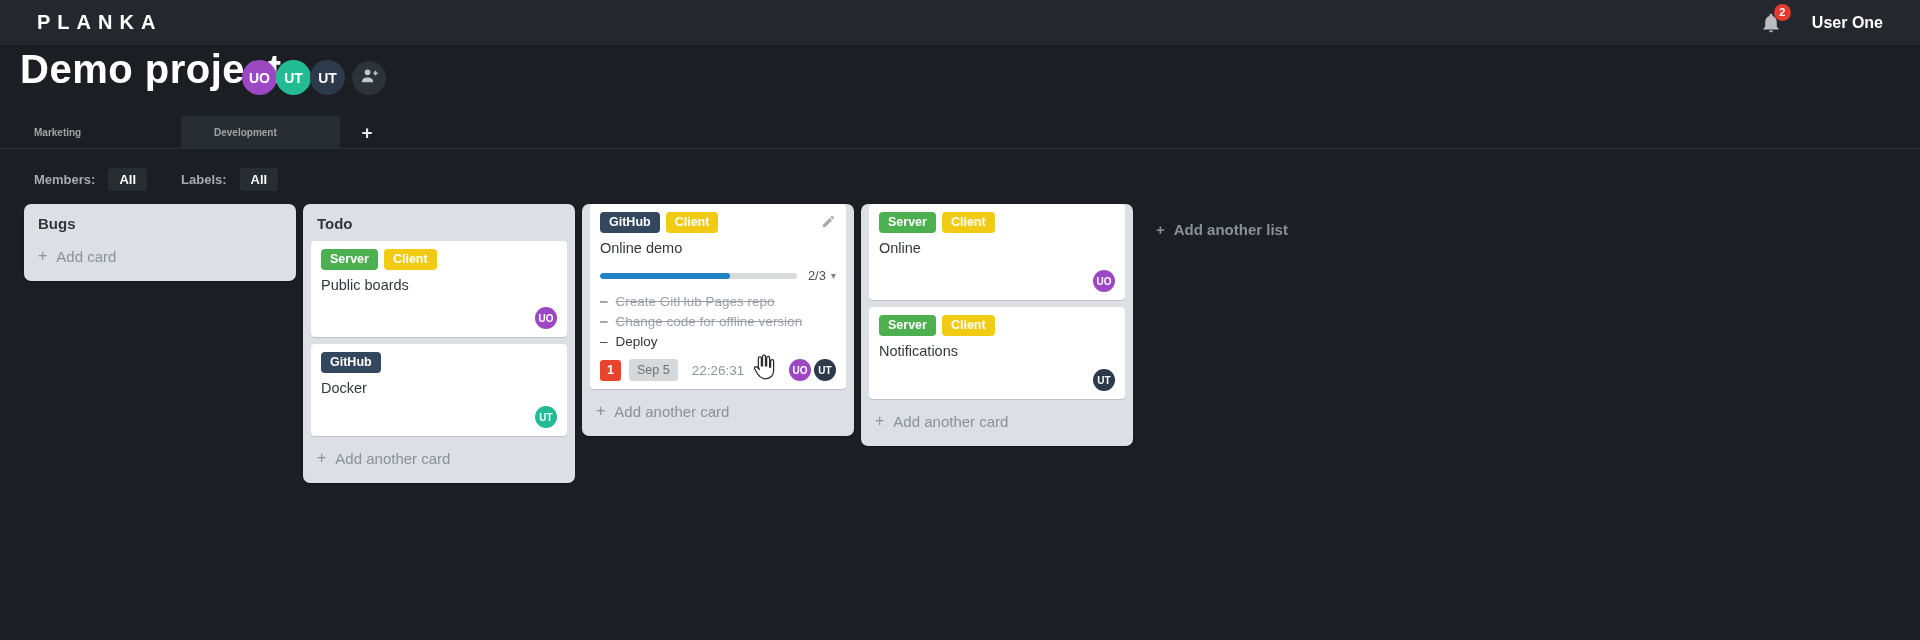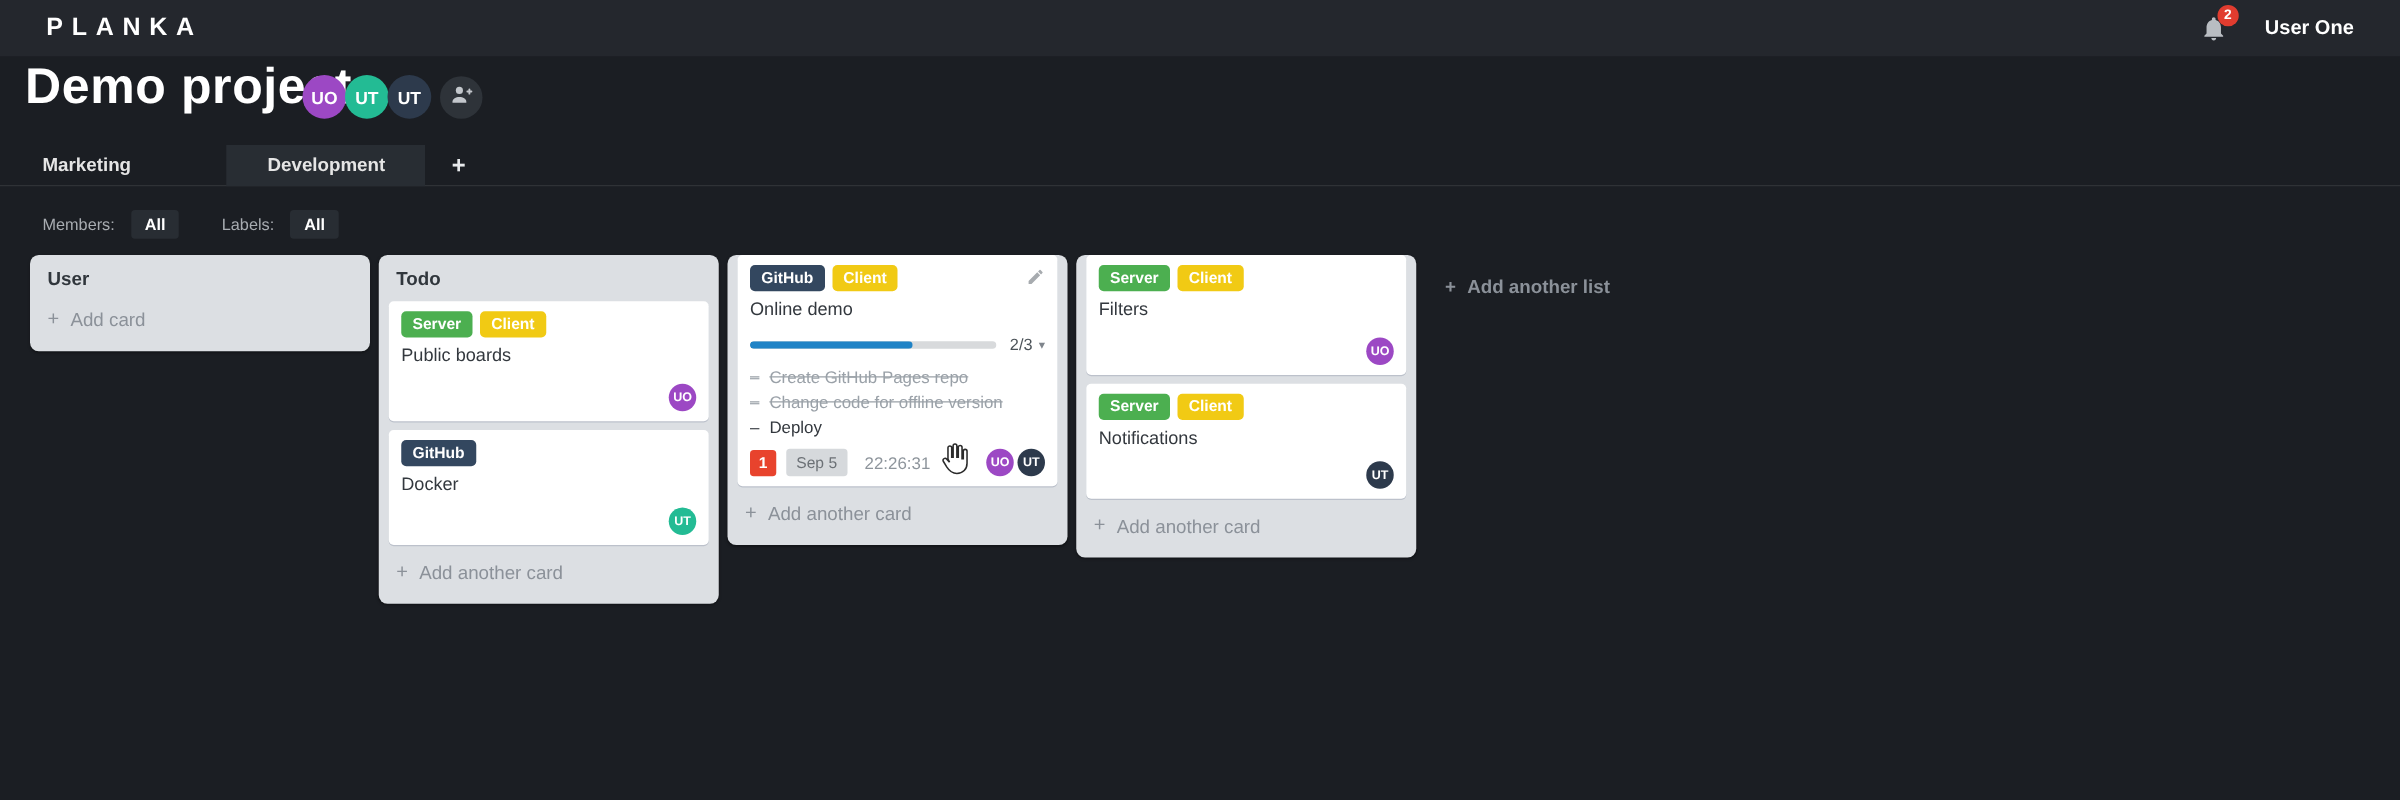--- a/index.html
+++ b/index.html
@@ -31,30 +31,30 @@
   .avatar-lg { width:35px; height:35px; border-radius:50%; display:flex; align-items:center;
     justify-content:center; color:#fff; font-size:14px; font-weight:bold; margin-right:-1px; }
   .add-member-btn { width:34px; height:34px; border-radius:50%; background:#2e3339;
     margin-left:8px; display:flex; align-items:center; justify-content:center; cursor:pointer; }
   .add-member-btn svg { width:19px; height:19px; }
 
   
   .tabs { position:absolute; top:116px; left:0; width:1920px; height:33px;
     border-bottom:1px solid rgba(255,255,255,0.09); }
   .tab { position:absolute; top:0; height:33px; display:flex; align-items:center;
-    color:#e5e5e5; font-size:15px; font-weight:bold; cursor:pointer; }
+    color:#a3a3a3; font-size:10px; font-weight:bold; cursor:pointer; }
   .tab-marketing { left:34px; }
   .tab-development { left:181px; width:159px; padding-left:33px; background:#282d33; }
   .tab-add { position:absolute; left:352px; top:0; height:33px; width:30px;
     display:flex; align-items:center; justify-content:center; color:#e8eaec;
     font-size:19px; font-weight:bold; cursor:pointer; }
 
   
   .filterbar { position:absolute; top:168px; left:34px; display:flex; align-items:center; }
-  .filter-label { color:#a8acb1; font-size:13px; font-weight:normal; }
+  .filter-label { color:#a8acb1; font-size:13px; font-weight:bold; }
   .filter-chip { background:#282d33; color:#fff; font-size:13px; font-weight:bold;
     border-radius:3px; padding:4px 11px; margin-left:13px; cursor:pointer; }
   .filter-gap { width:34px; }
 
   
   .board { position:absolute; left:24px; top:204px; display:flex; align-items:flex-start; gap:7px; }
   .list { width:272px; background:#dcdfe3; border-radius:7px; padding-bottom:2px;
     box-shadow:0 1px 2px rgba(0,0,0,0.35); }
   .list-header { padding:11px 14px 9px; color:#30363c; font-size:15px; font-weight:bold; cursor:pointer; }
   .card { position:relative; background:#fff; border-radius:4px; margin:0 8px 7px;
@@ -143,21 +143,21 @@
   <span class="filter-label">Members:</span>
   <span class="filter-chip">All</span>
   <span class="filter-gap"></span>
   <span class="filter-label">Labels:</span>
   <span class="filter-chip">All</span>
 </div>
 
 <div class="board">
 
   <div class="list">
-    <div class="list-header">User</div>
+    <div class="list-header">Bugs</div>
     <div class="add-card-link">
       <span class="plus">+</span>
       <span>Add card</span>
     </div>
   </div>
 
   <div class="list">
     <div class="list-header">Todo</div>
 
     <div class="card">
@@ -243,21 +243,21 @@
     </div>
   </div>
 
   <div class="list">
 
     <div class="card">
       <div class="labels-row">
         <span class="label-chip" style="background: rgb(76, 175, 80);">Server</span>
         <span class="label-chip" style="background: rgb(241, 202, 20);">Client</span>
       </div>
-      <div class="card-name">Filters</div>
+      <div class="card-name">Online</div>
       <div class="card-avatar-row">
         <span class="avatar-sm" style="background: rgb(156, 72, 196);">UO</span>
       </div>
     </div>
 
     <div class="card">
       <div class="labels-row">
         <span class="label-chip" style="background: rgb(76, 175, 80);">Server</span>
         <span class="label-chip" style="background: rgb(241, 202, 20);">Client</span>
       </div>

